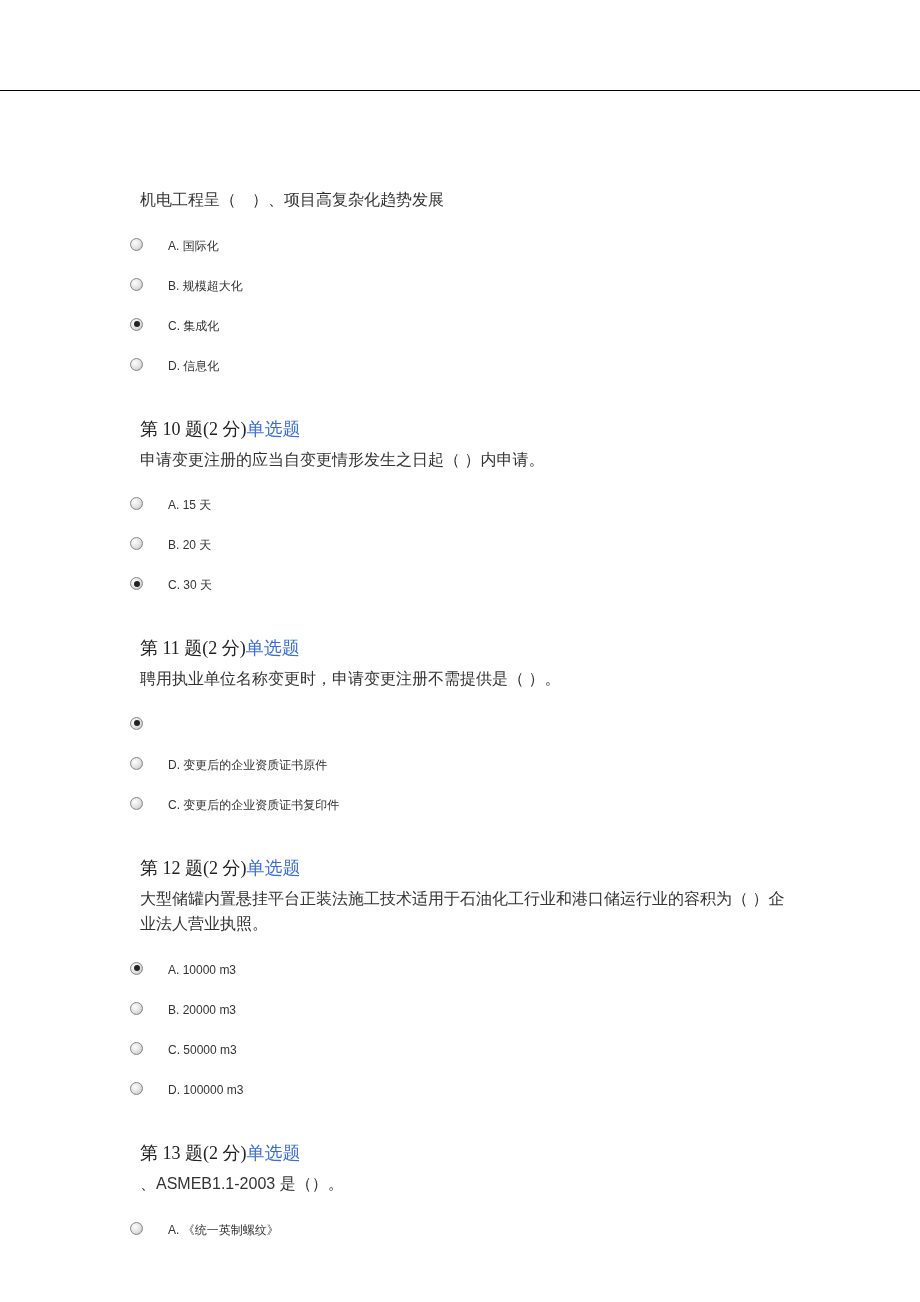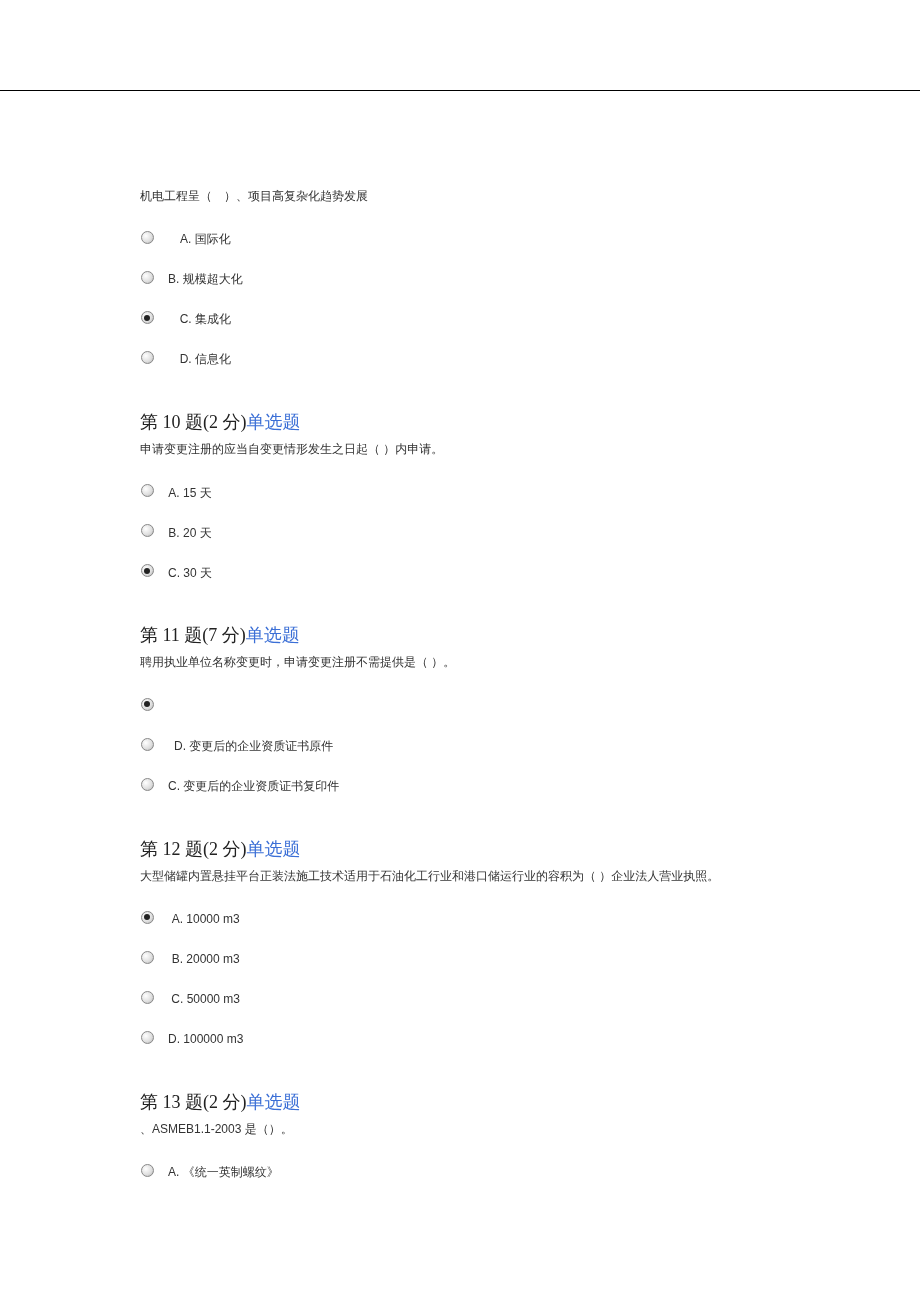--- a/index.html
+++ b/index.html
@@ -8,21 +8,21 @@
     padding: 0;
     background: #fff;
     width: 920px;
   }
   .page {
     padding: 90px 130px 90px 130px;
     border-top: 1px solid #000;
     margin-top: 90px;
   }
   .q-stem {
-    font-size: 12px;
+    font-size: 16px;
     color: #333;
     margin: 6px 0 10px 10px;
     line-height: 1.6;
   }
   .q-header {
     font-size: 18px;
     color: #222;
     margin: 28px 0 4px 10px;
     font-weight: normal;
     font-family: "SimSun", serif;
@@ -31,21 +31,20 @@
     color: #3b6fd6;
     margin-top: 16px;
   }
   .options {
     display: table;
     border-collapse: separate;
     border-spacing: 0 6px;
   }
   .opt-row {
     display: table-row;
-    text-align: center;
   }
   .opt-radio-cell {
     display: table-cell;
     vertical-align: middle;
     width: 34px;
     padding: 8px 0;
   }
   .opt-text-cell {
     display: table-cell;
     vertical-align: bottom;
@@ -107,21 +106,21 @@
       </div>
       <div class="opt-row">
         <div class="opt-radio-cell"><span class="radio"></span></div>
         <div class="opt-text-cell">B. 20 天</div>
       </div>
       <div class="opt-row">
         <div class="opt-radio-cell"><span class="radio selected"></span></div>
         <div class="opt-text-cell">C. 30 天</div>
       </div>
     </div>
-    <div class="q-header"><span>第 11 题(7 分)</span><span class="qtype">单选题</span></div>
+    <div class="q-header"><span>第 11 题(2 分)</span><span class="qtype">单选题</span></div>
     <div class="q-stem">聘用执业单位名称变更时，申请变更注册不需提供是（ ）。</div>
     <div class="options">
       <div class="opt-row">
         <div class="opt-radio-cell"><span class="radio selected"></span></div>
       </div>
       <div class="opt-row">
         <div class="opt-radio-cell"><span class="radio"></span></div>
         <div class="opt-text-cell">D. 变更后的企业资质证书原件</div>
       </div>
       <div class="opt-row">

